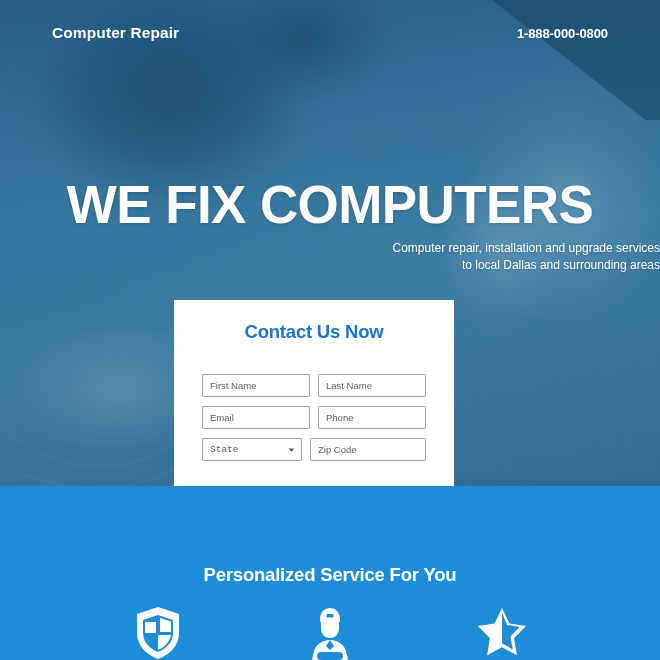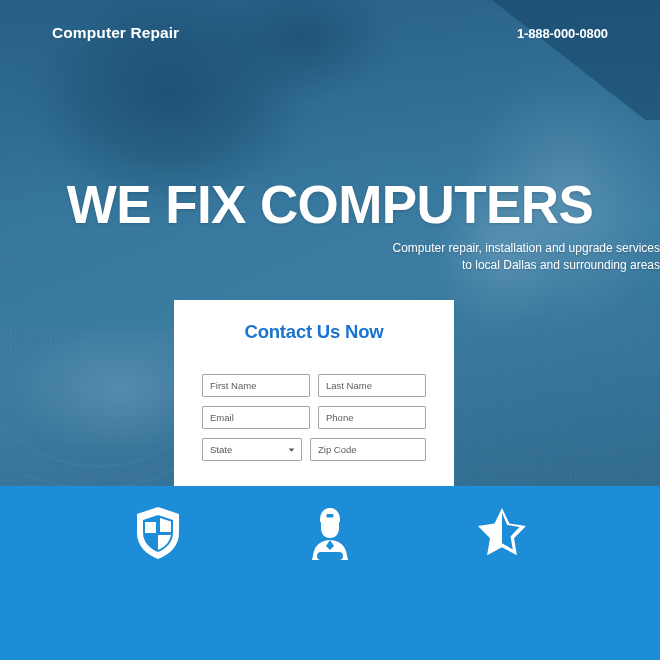--- a/index.html
+++ b/index.html
@@ -95,21 +95,21 @@
   .row { display: flex; gap: 8px; margin-bottom: 9px; }
   .row > * { flex: 1 1 0; min-width: 0; }
   .fld {
     height: 23px; border: 1px solid #a5a5a5; background: #fff;
     font-family: "Liberation Sans", sans-serif; font-size: 9.5px; color: #555;
     padding: 0 7px; border-radius: 1px; outline: none;
   }
   .fld::placeholder { color: #5c5c5c; }
   select.fld { appearance: none; -webkit-appearance: none; padding-right: 16px; background: #fff; }
   .sel-wrap { position: relative; display: block; flex: 1 1 0; }
-  .sel-wrap .fld { width: 100%; }
+  .sel-wrap .fld { width: 100%; font-family: Liberation Mono, monospace; }
   .chev {
     position: absolute; right: 7px; top: 50%; transform: translateY(-50%);
     pointer-events: none; width: 7px; height: 7px;
   }
   .submit {
     display: block; margin: 16px auto 0; width: 224px; height: 24px;
     background: #0c4a6e; border: none; color: #fff;
     font-family: "Liberation Sans", sans-serif; font-size: 10px; font-weight: bold;
     cursor: pointer; border-radius: 1px;
   }
@@ -178,20 +178,21 @@
             <path d="M1 3 L5 7.5 L9 3 Z" fill="#555"></path>
           </svg>
         </span>
         <input class="fld" type="text" placeholder="Zip Code" style="">
       </div>
     </div>
     <button class="submit">Submit</button>
   </div>
 
   <div class="band">
+    <div class="band-title">Personalized Service For You</div>
     <div class="features">
 
       <div class="feature">
         <svg width="46" height="54" viewBox="0 0 46 54">
           <path d="M23 1 L44 8 V27 C44 40 34 49 23 53 C12 49 2 40 2 27 V8 Z" fill="#ffffff"></path>
           <path d="M23 9 L38 14 V27 C38 36 31 43 23 46 C15 43 8 36 8 27 V14 Z" fill="#1e8dd8"></path>
           <rect x="10" y="16" width="11" height="11" fill="#ffffff"></rect>
           <path d="M25 12 L36 15.6 V26 H25 Z" fill="#ffffff"></path>
           <path d="M23 29 H36 V27 C36 35 30 41 23 44 Z" fill="#ffffff"></path>
         </svg>

